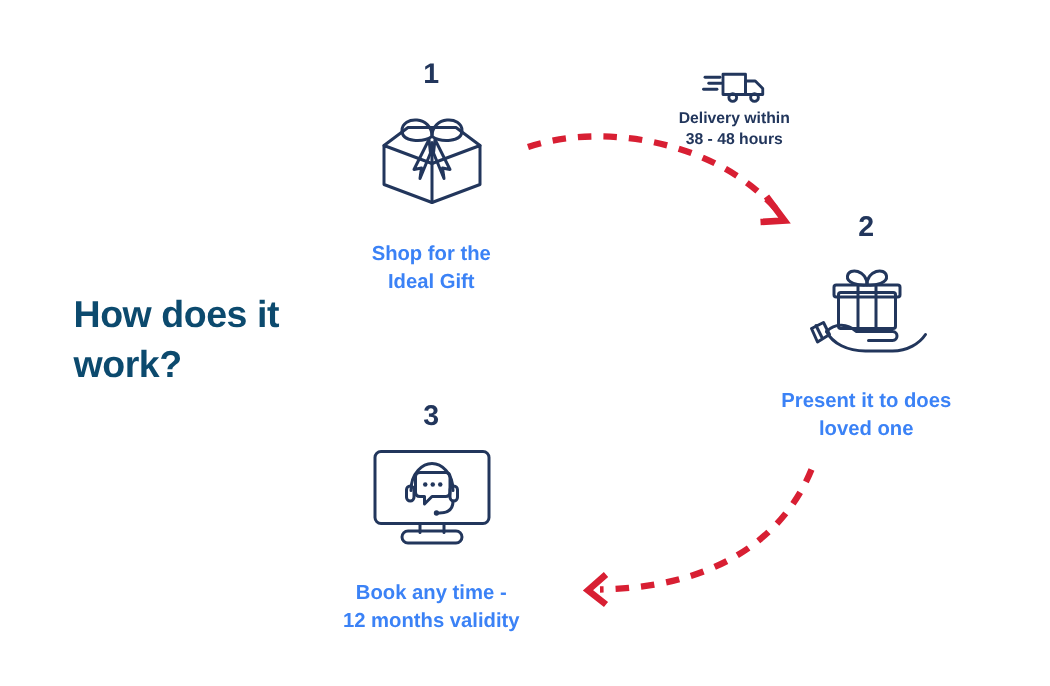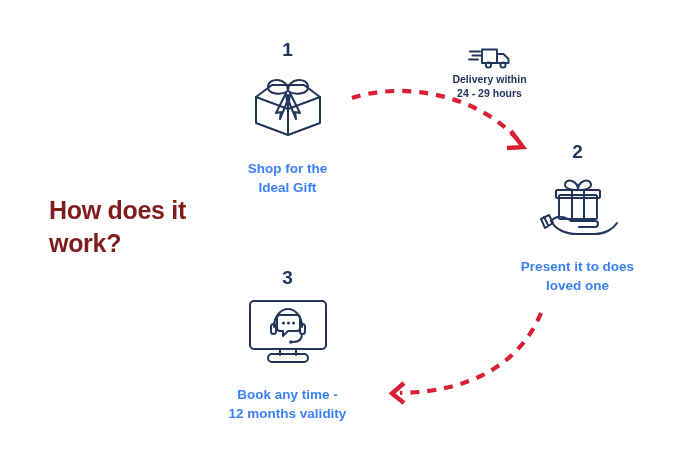--- a/index.html
+++ b/index.html
@@ -20,21 +20,21 @@
   
   .heading {
     position: absolute;
     left: 49px;
     top: 194px;
     width: 190px;
     font-size: 25px;
     font-weight: bold;
     line-height: 1.32;
     letter-spacing: -0.3px;
-    color: #7f1d1d;
+    color: #0c4a6e;
   }
 
   
   .step {
     position: absolute;
     text-align: center;
   }
   .step-number {
     font-size: 19px;
     font-weight: bold;
@@ -193,21 +193,21 @@
         <path d="M14 3.5 L29 3.5 L29 17 L14 17 Z"></path>
 
         <path d="M29 8 L35.5 8 L40.5 13 L40.5 17 L29 17 Z"></path>
 
         <circle cx="20.5" cy="19" r="2.6"></circle>
         <circle cx="35" cy="19" r="2.6"></circle>
         <path d="M23.5 17 L32 17"></path>
       </svg>
     </div>
     <div class="delivery-text">Delivery within
-24 - 29 hours</div>
+38 - 48 hours</div>
   </div>
 
   <svg class="arrow-layer" viewBox="0 0 700 457">
 
     <g>
       <path d="M352 98 C 400 82, 475 92, 518 140" fill="none" stroke="#d81f33" stroke-width="4.2" stroke-linecap="butt" stroke-dasharray="9 8"></path>
       <path d="M511 131 L523 147 L507 148" fill="none" stroke="#d81f33" stroke-width="4.4" stroke-linecap="butt" stroke-linejoin="miter"></path>
     </g>
 
     <g>

